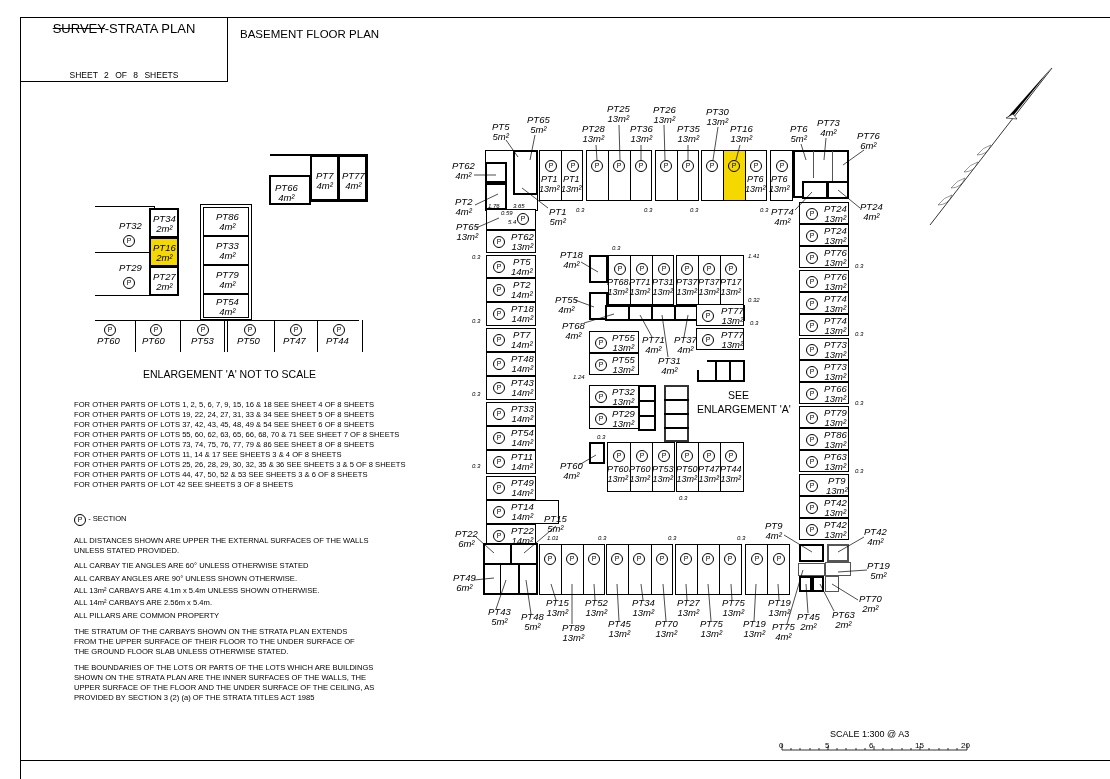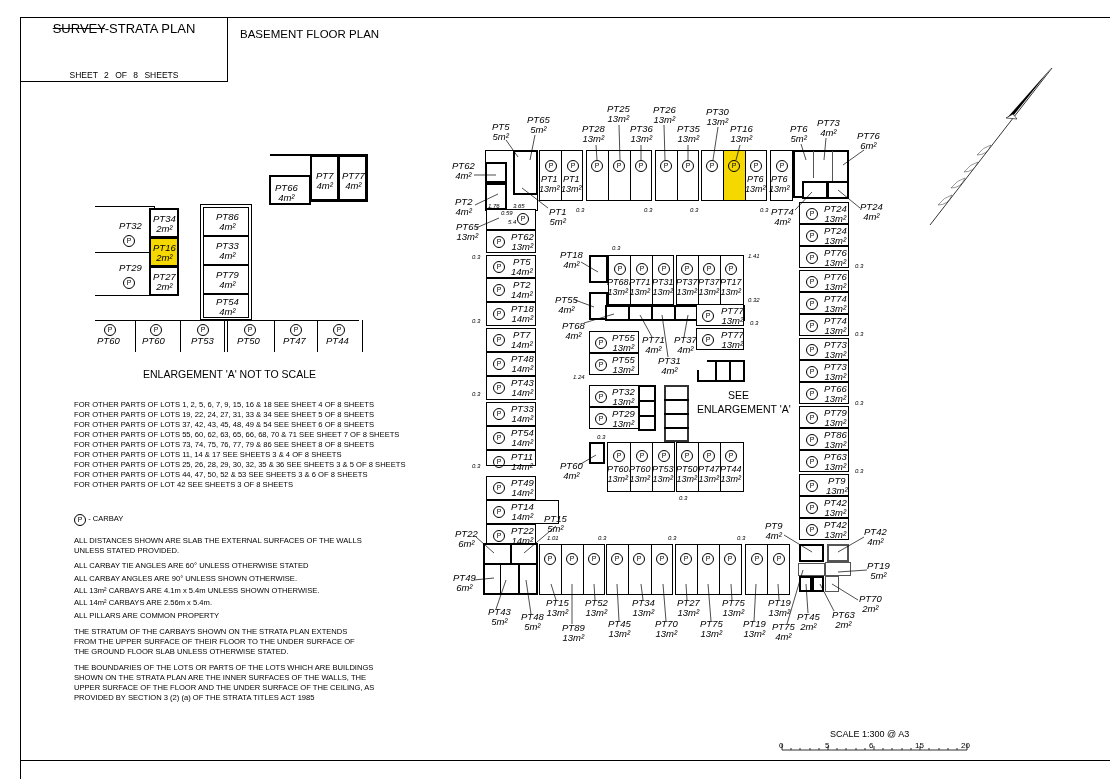--- a/index.html
+++ b/index.html
@@ -159,25 +159,25 @@
   <div>FOR OTHER PARTS OF LOTS 55, 60, 62, 63, 65, 66, 68, 70 &amp; 71 SEE SHEET 7 OF 8 SHEETS</div>
   <div>FOR OTHER PARTS OF LOTS 73, 74, 75, 76, 77, 79 &amp; 86 SEE SHEET 8 OF 8 SHEETS</div>
   <div>FOR OTHER PARTS OF LOTS 11, 14 &amp; 17 SEE SHEETS 3 &amp; 4 OF 8 SHEETS</div>
   <div>FOR OTHER PARTS OF LOTS 25, 26, 28, 29, 30, 32, 35 &amp; 36 SEE SHEETS 3 &amp; 5 OF 8 SHEETS</div>
   <div>FOR OTHER PARTS OF LOTS 44, 47, 50, 52 &amp; 53 SEE SHEETS 3 &amp; 6 OF 8 SHEETS</div>
   <div>FOR OTHER PARTS OF LOT 42 SEE SHEETS 3 OF 8 SHEETS</div>
 </div>
 
 <div class="abs notes" style="top:513px;">
   <span class="p" style="position:relative;display:inline-block;top:1px;">P</span>
-  <span>- CARBAY</span>
+  <span>- SECTION</span>
 </div>
 
 <div class="abs notes" style="top:536px;">
-  <div>ALL DISTANCES SHOWN ARE SLAB THE EXTERNAL SURFACES OF THE WALLS</div>
+  <div>ALL DISTANCES SHOWN ARE UPPER THE EXTERNAL SURFACES OF THE WALLS</div>
   <div>UNLESS STATED PROVIDED.</div>
   <div style="margin-top:5px;">ALL CARBAY TIE ANGLES ARE 60° UNLESS OTHERWISE STATED</div>
   <div style="margin-top:3px;">ALL CARBAY ANGLES ARE 90° UNLESS SHOWN OTHERWISE.</div>
   <div style="margin-top:2px;">ALL 13m² CARBAYS ARE 4.1m x 5.4m UNLESS SHOWN OTHERWISE.</div>
   <div style="margin-top:2px;">ALL 14m² CARBAYS ARE 2.56m x 5.4m.</div>
   <div style="margin-top:3px;">ALL PILLARS ARE COMMON PROPERTY</div>
   <div style="margin-top:6px;">THE STRATUM OF THE CARBAYS SHOWN ON THE STRATA PLAN EXTENDS</div>
   <div>FROM THE UPPER SURFACE OF THEIR FLOOR TO THE UNDER SURFACE OF</div>
   <div>THE  GROUND FLOOR SLAB UNLESS OTHERWISE STATED.</div>
   <div style="margin-top:6px;">THE BOUNDARIES OF THE LOTS OR PARTS OF THE LOTS WHICH ARE BUILDINGS</div>
@@ -377,21 +377,21 @@
           <span class="a">14m²</span>
         </div>
       </div>
     <div class="cell" style="left:0;top:196px;width:50px;height:24px;">
         <div class="p" style="left:6px;top:5px;">P</div>
         <div class="lbl" style="left:24px;top:1px;">
           <span class="a">PT54</span>
           <span class="a">14m²</span>
         </div>
       </div>
-    <div class="cell" style="left:0;top:220px;width:50px;height:16px;">
+    <div class="cell" style="left:0;top:220px;width:50px;height:24px;">
         <div class="p" style="left:6px;top:5px;">P</div>
         <div class="lbl" style="left:24px;top:1px;">
           <span class="a">PT11</span>
           <span class="a">14m²</span>
         </div>
       </div>
     <div class="cell" style="left:0;top:246px;width:50px;height:24px;">
         <div class="p" style="left:6px;top:5px;">P</div>
         <div class="lbl" style="left:24px;top:1px;">
           <span class="a">PT49</span>

